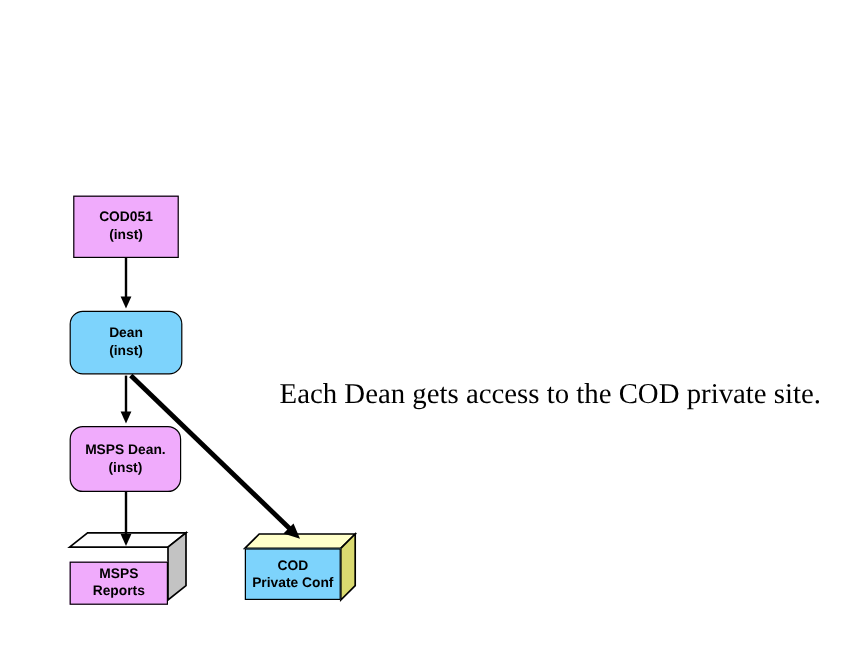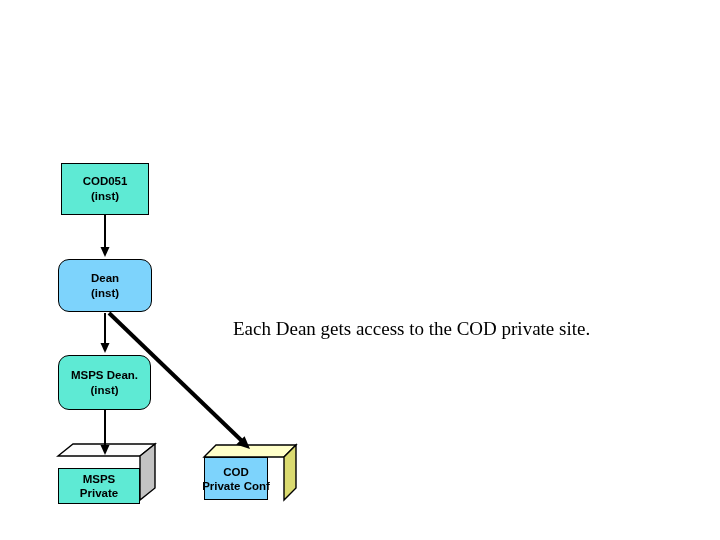--- a/index.html
+++ b/index.html
@@ -28,37 +28,37 @@
     border: 1.5px solid #000000;
     display: flex;
     flex-direction: column;
     align-items: center;
     justify-content: center;
     text-align: center;
     font-weight: bold;
     font-size: 11.5px;
     line-height: 15px;
     color: #000000;
-    background: #5eead4;
+    background: #f0abfc;
   }
   .node .ln { display: block; white-space: nowrap; }
   .rounded { border-radius: 11px; }
   .fill-yellow { background: #7dd3fc; }
   .node-cod051     { left: 61px;  top: 163px; width: 88px; height: 52px; }
   .node-dean       { left: 58px;  top: 259px; width: 94px; height: 53px; }
   .node-msps-conf  { left: 58px;  top: 355px; width: 93px; height: 55px; }
   .node-msps-reports { left: 58px; top: 468px; width: 82px; height: 36px; line-height: 14px; }
-  .node-cod-private  { left: 204px; top: 457px; width: 64px; height: 43px; line-height: 14px; }
+  .node-cod-private  { left: 204px; top: 457px; width: 80px; height: 43px; line-height: 14px; }
   .caption {
     position: absolute;
     left: 233px;
     top: 316px;
     width: 420px;
     font-family: "Liberation Serif", serif;
-    font-size: 19px;
+    font-size: 24px;
     line-height: 26px;
     color: #000000;
     white-space: nowrap;
   }
   .face-top-white  { fill: #FDFDFD; stroke: #000000; stroke-width: 1.4; }
   .face-side-gray  { fill: #C3C3C3; stroke: #000000; stroke-width: 1.4; }
   .face-top-yellow { fill: #FFFFC9; stroke: #000000; stroke-width: 1.4; }
   .face-side-yellow{ fill: #DADA70; stroke: #000000; stroke-width: 1.4; }
   .conn  { stroke: #000000; stroke-width: 2; fill: none; }
   .conn-thick { stroke: #000000; stroke-width: 4; fill: none; }
@@ -100,21 +100,21 @@
     <span class="ln">(inst)</span>
   </div>
 
   <div class="node rounded node-msps-conf">
     <span class="ln">MSPS Dean.</span>
     <span class="ln">(inst)</span>
   </div>
 
   <div class="node node-msps-reports">
     <span class="ln">MSPS</span>
-    <span class="ln">Private</span>
+    <span class="ln">Reports</span>
   </div>
 
   <div class="node fill-yellow node-cod-private">
     <span class="ln">COD</span>
     <span class="ln">Private Conf</span>
   </div>
 
   <div class="caption">Each Dean gets access to the COD private site.</div>
 
 </div>

